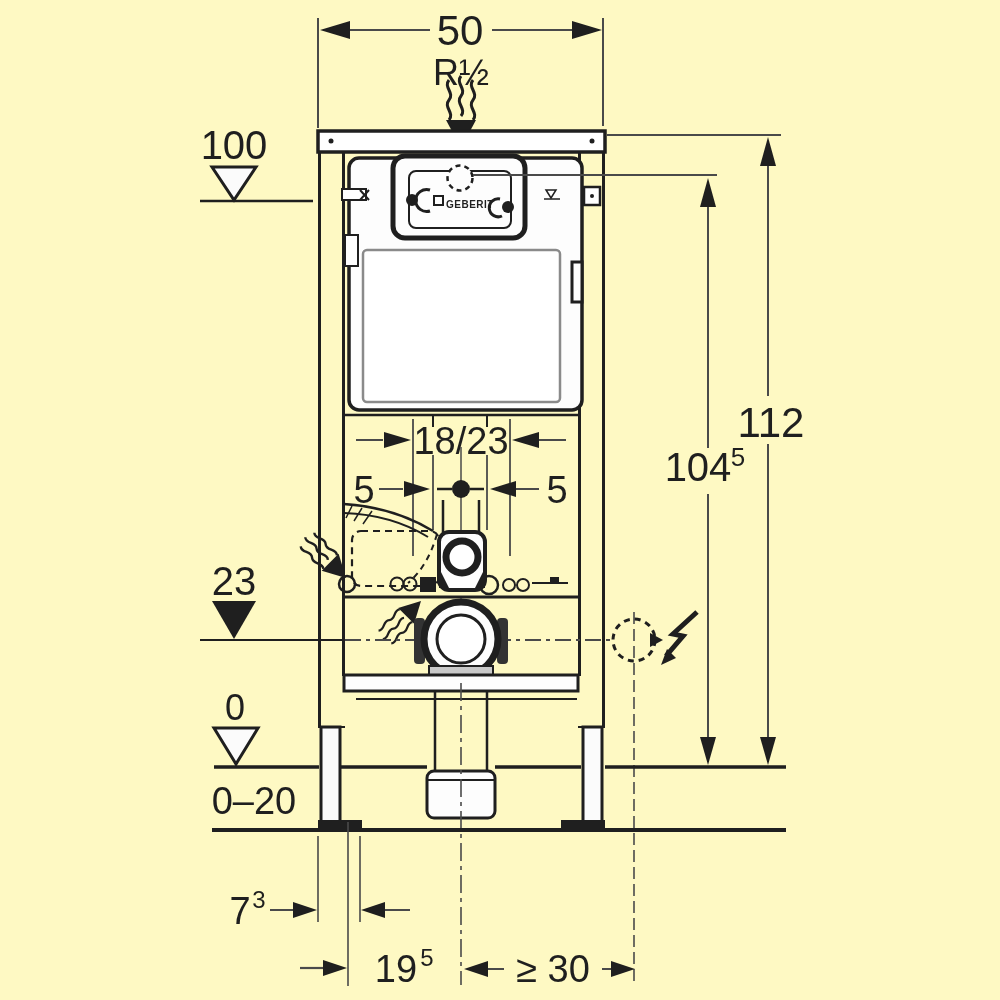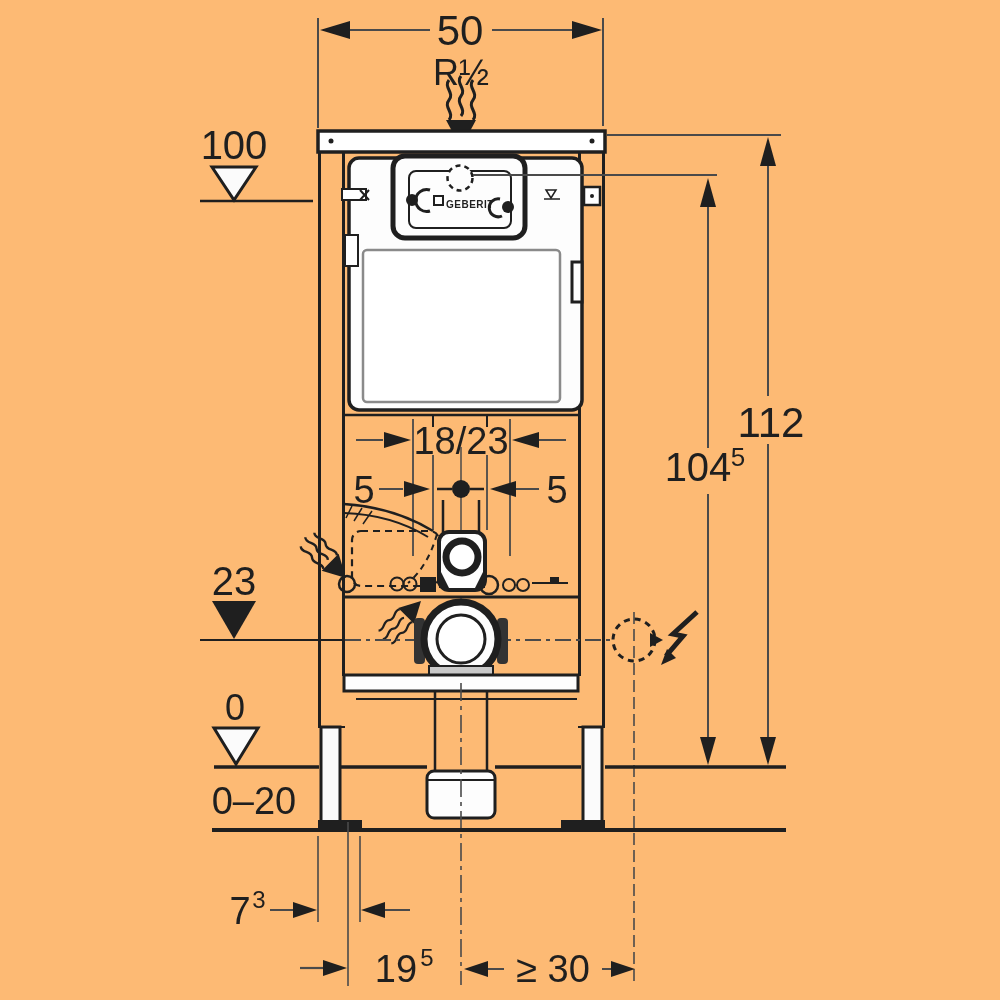--- a/index.html
+++ b/index.html
@@ -1,17 +1,17 @@
 <!DOCTYPE html>
 <html><head>
 <meta charset="utf-8">
 <style>
   html,body{margin:0;padding:0;background:#ffffff;}
   .stage{
-    position:relative;width:1000px;height:1000px;background:#fdba74;
+    position:relative;width:1000px;height:1000px;background:#fef9c3;
     font-family:"Liberation Sans", sans-serif;overflow:hidden;
   }
   svg{display:block}
   svg text{
     font-family:"Liberation Sans","DejaVu Sans",sans-serif;
     fill:#1f1f1f;
   }
   .ink{stroke:#1f1f1f;fill:none}
   .dim{stroke:#4a4a4a;fill:none}
   .fill{fill:#1f1f1f;stroke:none}

